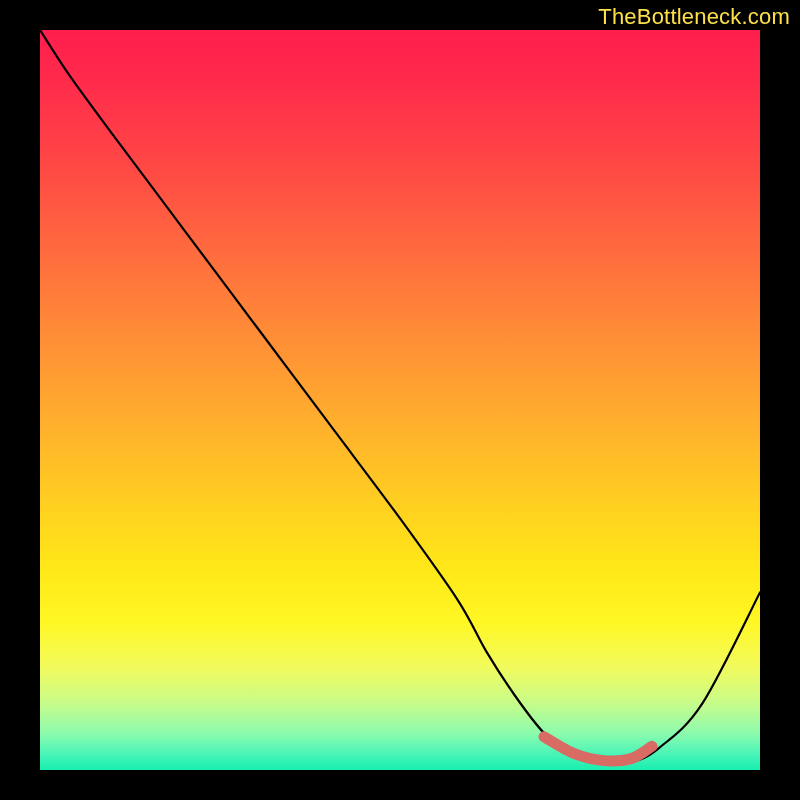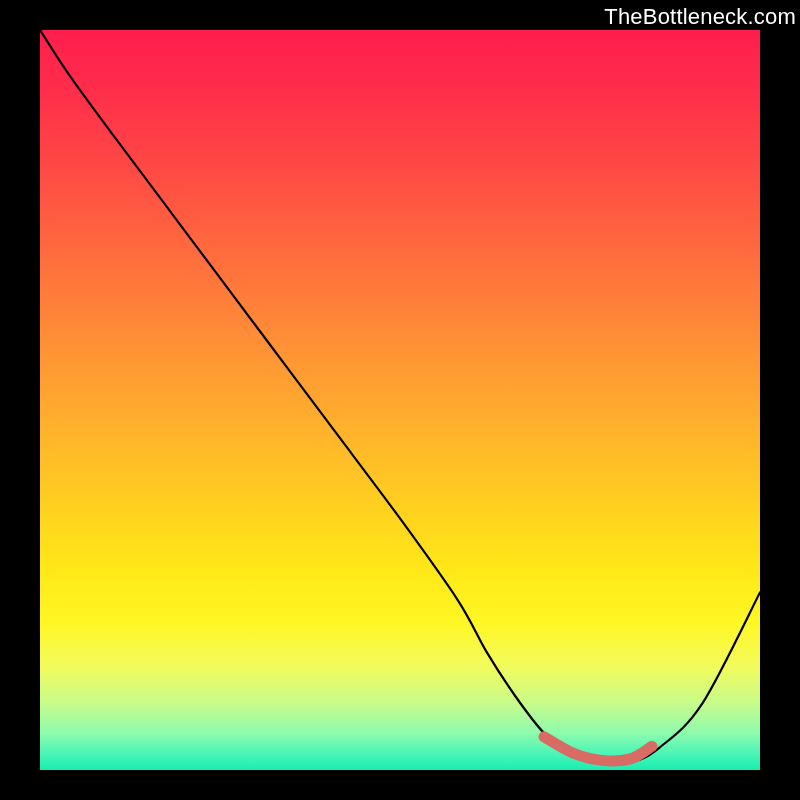--- a/index.html
+++ b/index.html
@@ -13,22 +13,22 @@
   }
   .frame {
     position: relative;
     width: 800px;
     height: 800px;
     background: #000;
   }
   .watermark {
     position: absolute;
     top: 4px;
-    right: 4px;
-    color: #ffffff;
+    right: 10px;
+    color: #fde047;
     font-size: 22px;
     font-weight: 500;
     letter-spacing: 0.2px;
     user-select: none;
     z-index: 5;
   }
   .plot-area {
     position: absolute;
     left: 40px;
     top: 30px;

